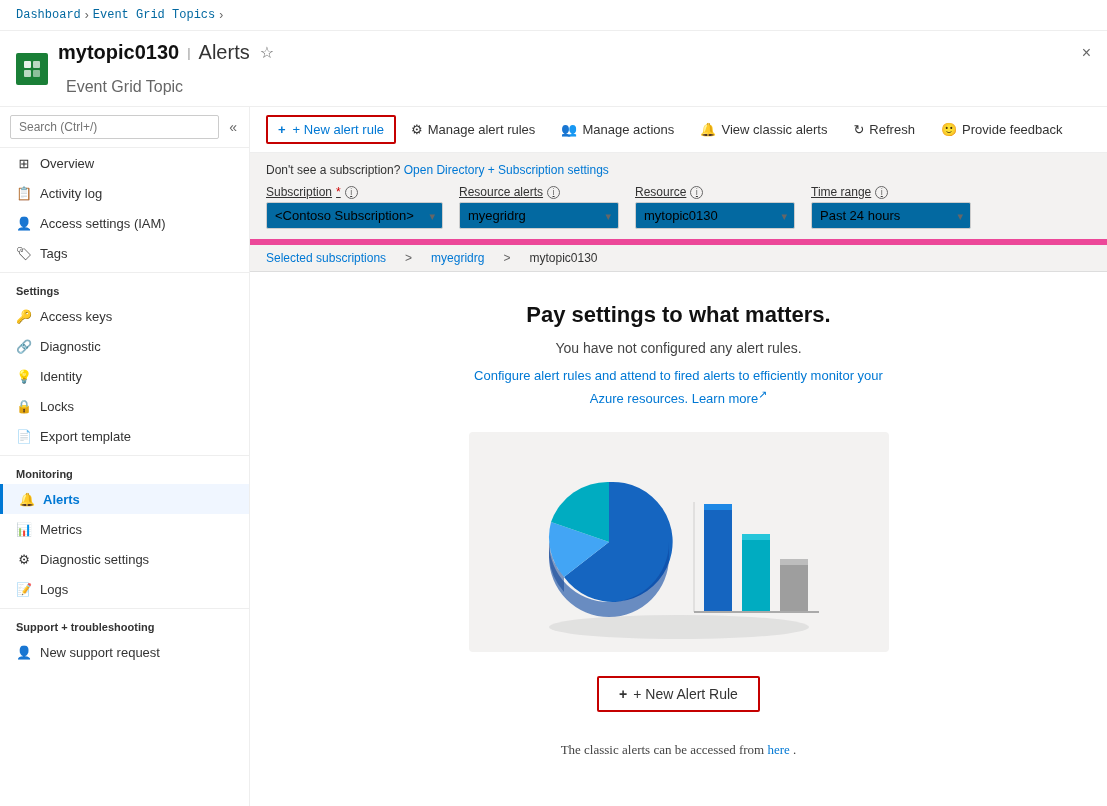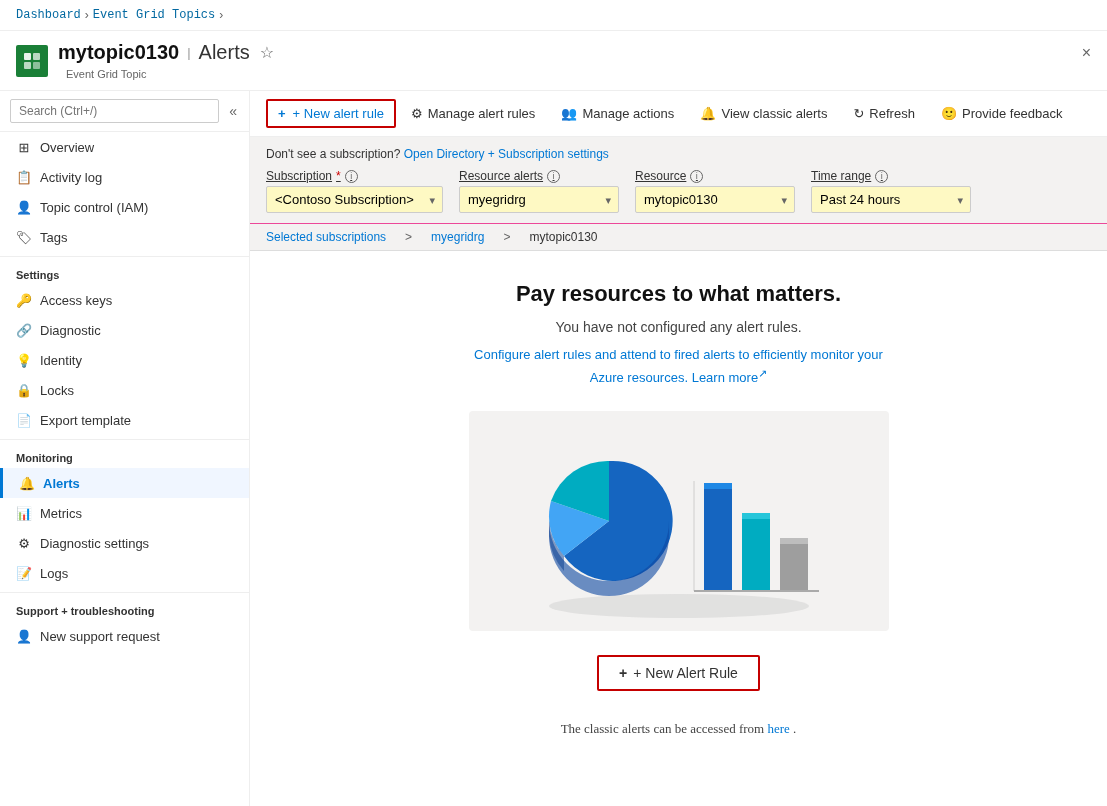--- a/index.html
+++ b/index.html
@@ -11,21 +11,21 @@
     .breadcrumb a { color: #0369a1; text-decoration: none; font-family: Liberation Mono, monospace; }
     .breadcrumb .sep { color: #666; }
 
     
     .page-header { display: flex; align-items: center; padding: 10px 16px; border-bottom: 1px solid #eee; position: relative; }
     .page-header-icon { width: 32px; height: 32px; background: #1a7f37; border-radius: 2px; display: flex; align-items: center; justify-content: center; margin-right: 10px; flex-shrink: 0; }
     .page-header-icon svg { width: 20px; height: 20px; fill: white; }
     .page-header-title { font-size: 20px; font-weight: 600; color: #111; }
     .page-header-sep { color: #999; margin: 0 8px; font-weight: 300; }
     .page-header-subtitle { font-size: 20px; font-weight: 300; color: #333; }
-    .page-header-sub { font-size: 11px; color: #666; margin-top: 4px; padding-left: 8px; }
+    .page-header-sub { font-size: 16px; color: #666; margin-top: 14px; padding-left: 8px; }
     .page-header-pin { color: #666; margin-left: 10px; font-size: 16px; cursor: pointer; }
     .page-header-close { position: absolute; right: 16px; top: 14px; font-size: 16px; color: #666; cursor: pointer; line-height: 1; }
 
     
     .main-layout { display: flex; flex: 1; overflow: hidden; }
 
     
     .sidebar { width: 250px; border-right: 1px solid #eee; overflow-y: auto; flex-shrink: 0; background: #fff; }
     .sidebar-search { padding: 8px 10px; border-bottom: 1px solid #eee; display: flex; align-items: center; gap: 8px; }
     .sidebar-search input { flex: 1; border: 1px solid #ccc; border-radius: 2px; padding: 4px 8px; font-size: 12px; outline: none; color: #666; }
@@ -39,29 +39,29 @@
 
     
     .content { flex: 1; overflow-y: auto; }
 
     
     .toolbar { display: flex; align-items: center; padding: 8px 16px; border-bottom: 1px solid #eee; gap: 4px; flex-wrap: wrap; }
     .toolbar-btn { display: flex; align-items: center; gap: 5px; padding: 5px 10px; border: 1px solid transparent; border-radius: 2px; cursor: pointer; font-size: 13px; color: #333; background: transparent; white-space: nowrap; }
     .toolbar-btn.primary { border: 2px solid #c50000; color: #0078d4; background: #fff; font-weight: 500; }
 
     
-    .filter-bar { background: #f3f2f1; padding: 10px 16px; border-bottom: 1px solid #ec4899; }
+    .filter-bar { background: #f3f2f1; padding: 10px 16px; border-bottom: 6px solid #ec4899; }
     .filter-notice { margin-bottom: 8px; font-size: 12px; color: #333; }
     .filter-notice a { color: #0078d4; text-decoration: none; }
     .filter-row { display: flex; align-items: flex-end; gap: 16px; flex-wrap: wrap; text-decoration: underline; }
     .filter-field { display: flex; flex-direction: column; gap: 3px; }
     .filter-label { font-size: 12px; color: #333; display: flex; align-items: center; gap: 4px; }
     .filter-label .req { color: #c00; }
     .filter-label .info-icon { width: 13px; height: 13px; border: 1px solid #666; border-radius: 50%; display: inline-flex; align-items: center; justify-content: center; font-size: 9px; color: #666; cursor: help; }
-    .filter-select { border: 1px solid #ccc; border-radius: 2px; padding: 5px 28px 5px 8px; font-size: 13px; background: #fef9c3; appearance: none; cursor: pointer; min-width: 160px; position: relative; }
+    .filter-select { border: 1px solid #ccc; border-radius: 2px; padding: 5px 28px 5px 8px; font-size: 13px; background: #0369a1; appearance: none; cursor: pointer; min-width: 160px; position: relative; }
     .select-wrapper { position: relative; display: inline-block; }
     .select-wrapper::after { content: '▾'; position: absolute; right: 8px; top: 50%; transform: translateY(-50%); pointer-events: none; color: #666; font-size: 11px; }
 
     
     .path-row { padding: 6px 16px; display: flex; align-items: center; gap: 19px; font-size: 12px; background: #f3f2f1; border-bottom: 1px solid #ddd; }
     .path-row a { color: #0078d4; text-decoration: none; }
     .path-row .sep { color: #666; }
     .path-row .current { color: #333; }
 
     
@@ -126,21 +126,21 @@
     <div class="sidebar-item">
       <span class="sidebar-icon">⊞</span>
       <span>Overview</span>
     </div>
     <div class="sidebar-item">
       <span class="sidebar-icon">📋</span>
       <span>Activity log</span>
     </div>
     <div class="sidebar-item">
       <span class="sidebar-icon">👤</span>
-      <span>Topic control (IAM)</span>
+      <span>Access settings (IAM)</span>
     </div>
     <div class="sidebar-item">
       <span class="sidebar-icon">🏷</span>
       <span>Tags</span>
     </div>
 
     <div class="sidebar-section">Settings</div>
     <div class="sidebar-item">
       <span class="sidebar-icon">🔑</span>
       <span>Access keys</span>
@@ -276,21 +276,21 @@
 
     <div class="path-row">
       <a>Selected subscriptions</a>
       <span class="sep">&gt;</span>
       <a>myegridrg</a>
       <span class="sep">&gt;</span>
       <span class="current">mytopic0130</span>
     </div>
 
     <div class="main-content">
-      <div class="main-title">Pay resources to what matters.</div>
+      <div class="main-title">Pay settings to what matters.</div>
       <div class="main-subtitle">You have not configured any alert rules.</div>
       <div class="main-desc">
         <span>Configure alert rules and attend to fired alerts to efficiently monitor your</span><br>
         <span>Azure resources.</span>
         <a>
           <span>Learn more</span><sup>↗</sup>
         </a>
       </div>
 
       <div class="illustration">

